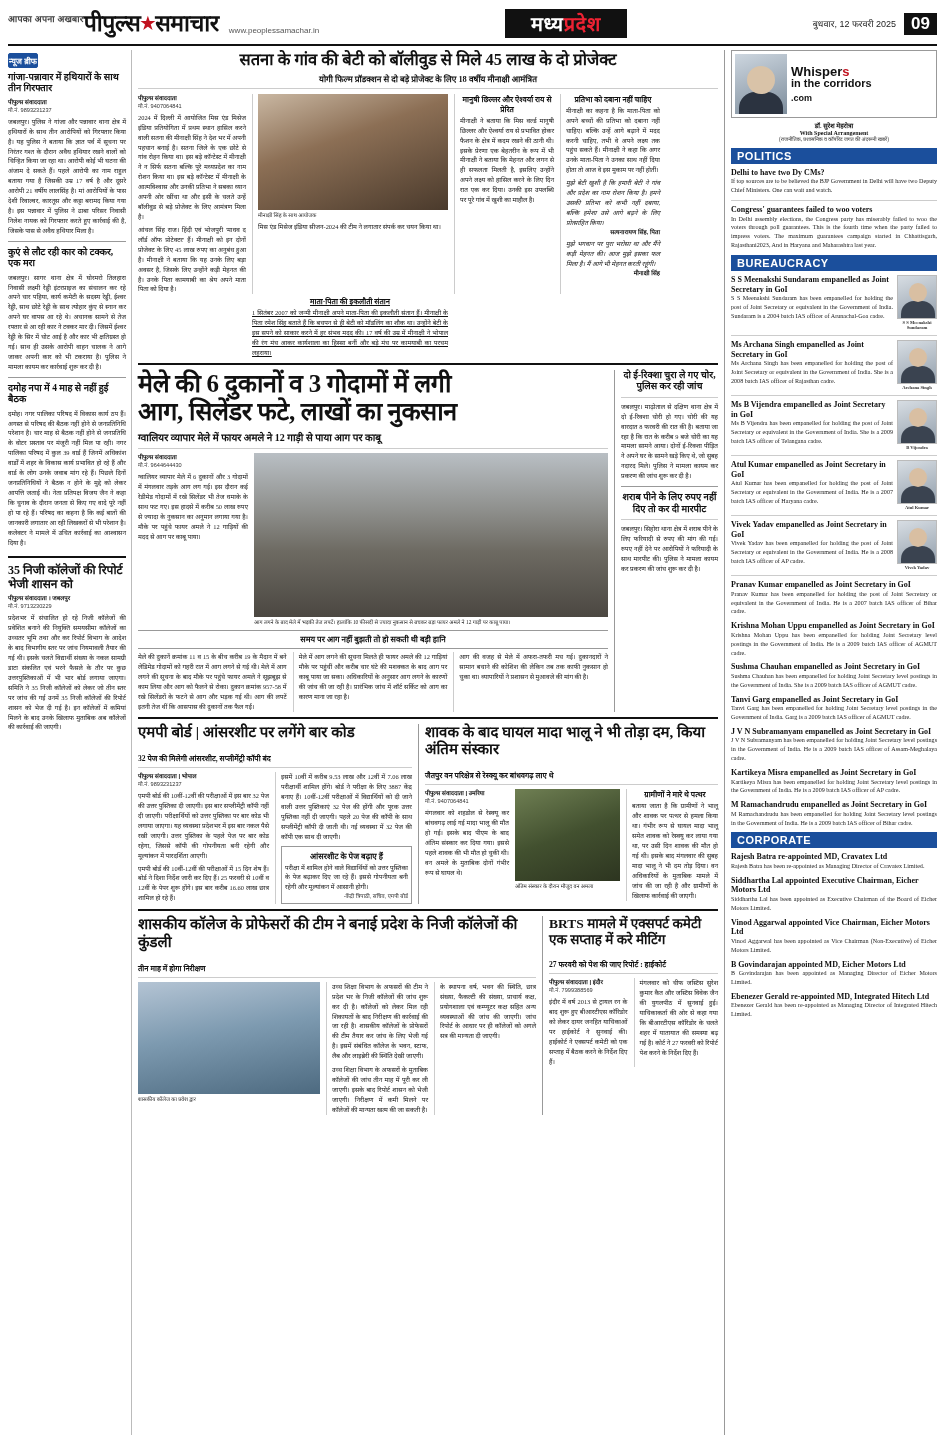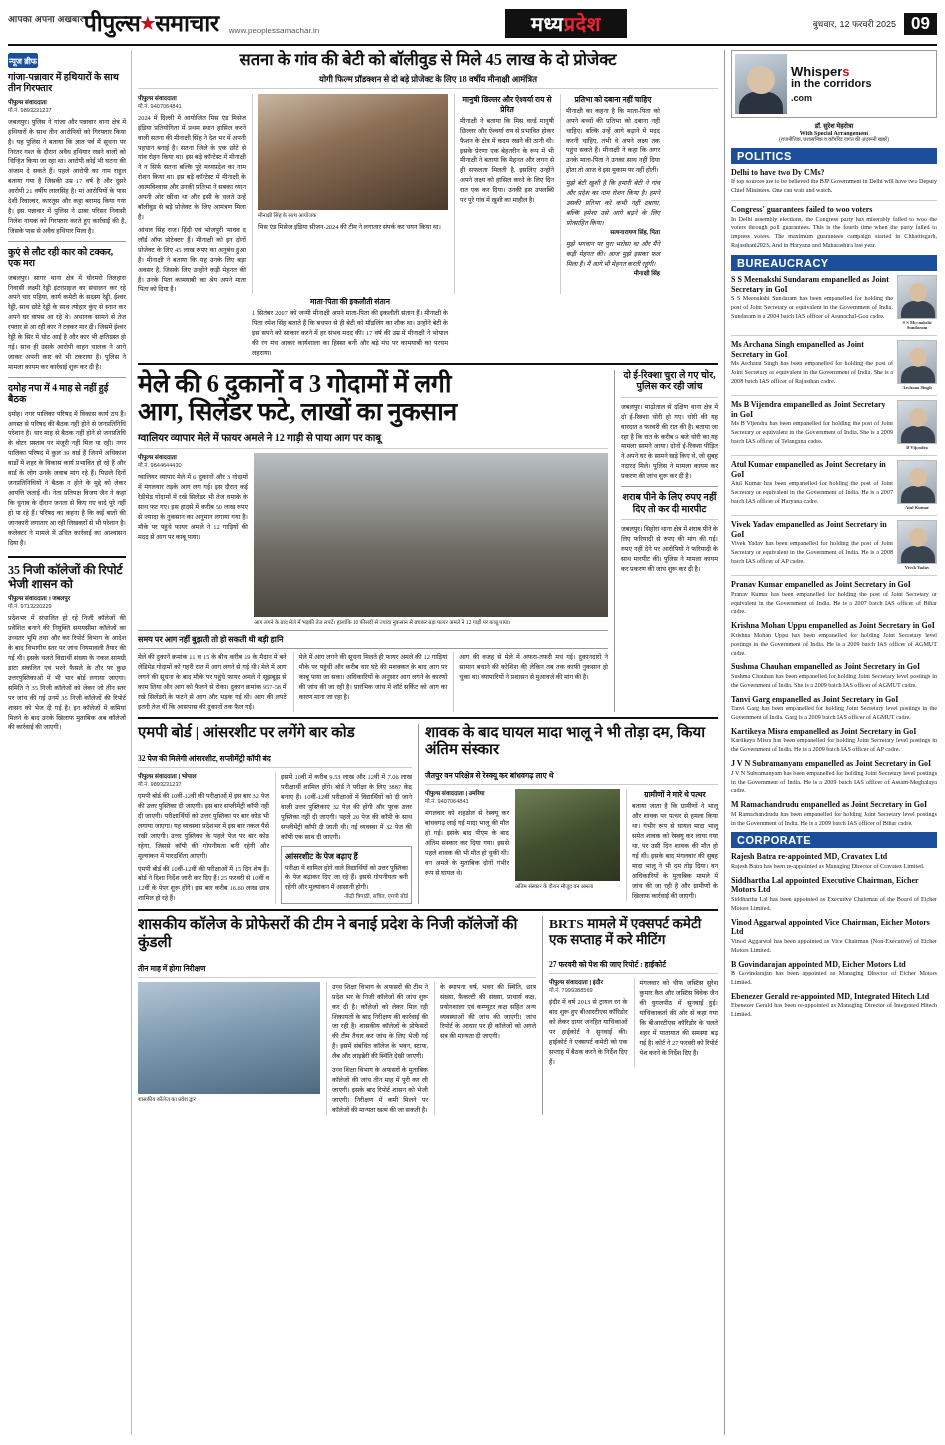--- a/index.html
+++ b/index.html
@@ -77,21 +77,21 @@
   .caption { font-size:5.4px; line-height:1.35; color:#222; margin-top:2px; text-align:justify;}
 
   .big-hl { font-size:25px; font-weight:bold; line-height:1.12; letter-spacing:-0.3px; }
   .big-sub { font-size:10px; font-weight:bold; margin-top:4px; }
 
   .sec-hl { font-size:15px; font-weight:bold; line-height:1.15; }
   .sec-sub { font-size:7.6px; font-weight:bold; margin-top:12px; }
 
   .box-hl { font-size:9.5px; font-weight:bold; line-height:1.2; text-align:center; }
   .inset-box { border:1px solid #999; padding:3px; }
-  .inset-title { font-size:8px; font-weight:bold; text-align:left; margin-bottom:2px; }
+  .inset-title { font-size:8px; font-weight:bold; text-align:center; margin-bottom:2px; }
 
   
   .whisper {
     border:1px solid #999; padding:3px; display:flex; gap:4px; align-items:center; height:68px;
   }
   .whisper-portrait {
     width:52px; height:60px; background:linear-gradient(160deg,#cdd6df,#7d8d9c);
     position:relative; flex:0 0 52px; overflow:hidden;
   }
   .whisper-portrait:after{
@@ -230,21 +230,21 @@
           </div>
           <div class="divider-v" style="flex:0 0 100px;">
             <div class="sub-hd">प्रतिभा को दबाना नहीं चाहिए</div>
             <div class="body-text">मीनाक्षी का कहना है कि माता-पिता को अपने बच्चों की प्रतिभा को दबाना नहीं चाहिए। बल्कि उन्हें आगे बढ़ाने में मदद करनी चाहिए, तभी वे अपने लक्ष्य तक पहुंच सकते हैं। मीनाक्षी ने कहा कि अगर उनके माता-पिता ने उनका साथ नहीं दिया होता तो आज वे इस मुकाम पर नहीं होतीं।</div>
             <div class="body-text mt3" style="font-style:italic;">मुझे बेटी खुशी है कि हमारी बेटी ने गांव और प्रदेश का नाम रोशन किया है। हमने उसकी प्रतिभा को कभी नहीं दबाया, बल्कि हमेशा उसे आगे बढ़ने के लिए प्रोत्साहित किया।</div>
             <div class="byline" style="text-align:right;">सत्यनारायण सिंह, पिता</div>
             <div class="body-text mt3" style="font-style:italic;">मुझे भगवान पर पूरा भरोसा था और मैंने कड़ी मेहनत की। आज मुझे इसका फल मिला है। मैं आगे भी मेहनत करती रहूंगी।</div>
             <div class="byline" style="text-align:right;">मीनाक्षी सिंह</div>
           </div>
         </div>
-        <div class="flex gap5" style="margin-top:2px;">
+        <div class="flex gap5" style="margin-top:2px;text-decoration:underline;">
           <div style="flex:0 0 196px; margin-left:114px;">
             <div class="sub-hd">माता-पिता की इकलौती संतान</div>
             <div class="body-text">1 सितंबर 2007 को जन्मी मीनाक्षी अपने माता-पिता की इकलौती संतान हैं। मीनाक्षी के पिता रमेश सिंह बताते हैं कि बचपन से ही बेटी को मॉडलिंग का शौक था। उन्होंने बेटी के इस सपने को साकार करने में हर संभव मदद की। 17 वर्ष की उम्र में मीनाक्षी ने भोपाल की रंग मंच आकर कार्यशाला का हिस्सा बनीं और बड़े मंच पर कामयाबी का परचम लहराया।</div>
           </div>
         </div>
       </div>
 
       <div class="rule-thick"></div>
 
       <div class="flex gap6">
@@ -482,26 +482,26 @@
       </div>
       <div class="r-item">
         <div class="r-hl">Sushma Chauhan empanelled as Joint Secretary in GoI</div>
         <div class="r-txt">Sushma Chauhan has been empanelled for holding Joint Secretary level postings in the Government of India. She is a 2009 batch IAS officer of AGMUT cadre.</div>
       </div>
       <div class="r-item">
         <div class="r-hl">Tanvi Garg empanelled as Joint Secretary in GoI</div>
         <div class="r-txt">Tanvi Garg has been empanelled for holding Joint Secretary level postings in the Government of India. Garg is a 2009 batch IAS officer of AGMUT cadre.</div>
       </div>
       <div class="r-item">
+        <div class="r-hl">J V N Subramanyam empanelled as Joint Secretary in GoI</div>
+        <div class="r-txt">J V N Subramanyam has been empanelled for holding Joint Secretary level postings in the Government of India. He is a 2009 batch IAS officer of Assam-Meghalaya cadre.</div>
+      </div>
+      <div class="r-item">
         <div class="r-hl">Kartikeya Misra empanelled as Joint Secretary in GoI</div>
         <div class="r-txt">Kartikeya Misra has been empanelled for holding Joint Secretary level postings in the Government of India. He is a 2009 batch IAS officer of AP cadre.</div>
-      </div>
-      <div class="r-item">
-        <div class="r-hl">J V N Subramanyam empanelled as Joint Secretary in GoI</div>
-        <div class="r-txt">J V N Subramanyam has been empanelled for holding Joint Secretary level postings in the Government of India. He is a 2009 batch IAS officer of Assam-Meghalaya cadre.</div>
       </div>
       <div class="r-item">
         <div class="r-hl">M Ramachandrudu empanelled as Joint Secretary in GoI</div>
         <div class="r-txt">M Ramachandrudu has been empanelled for holding Joint Secretary level postings in the Government of India. He is a 2009 batch IAS officer of Bihar cadre.</div>
       </div>
 
       <div class="sec-band">CORPORATE</div>
       <div class="r-item">
         <div class="r-hl">Rajesh Batra re-appointed MD, Cravatex Ltd</div>
         <div class="r-txt">Rajesh Batra has been re-appointed as Managing Director of Cravatex Limited.</div>

